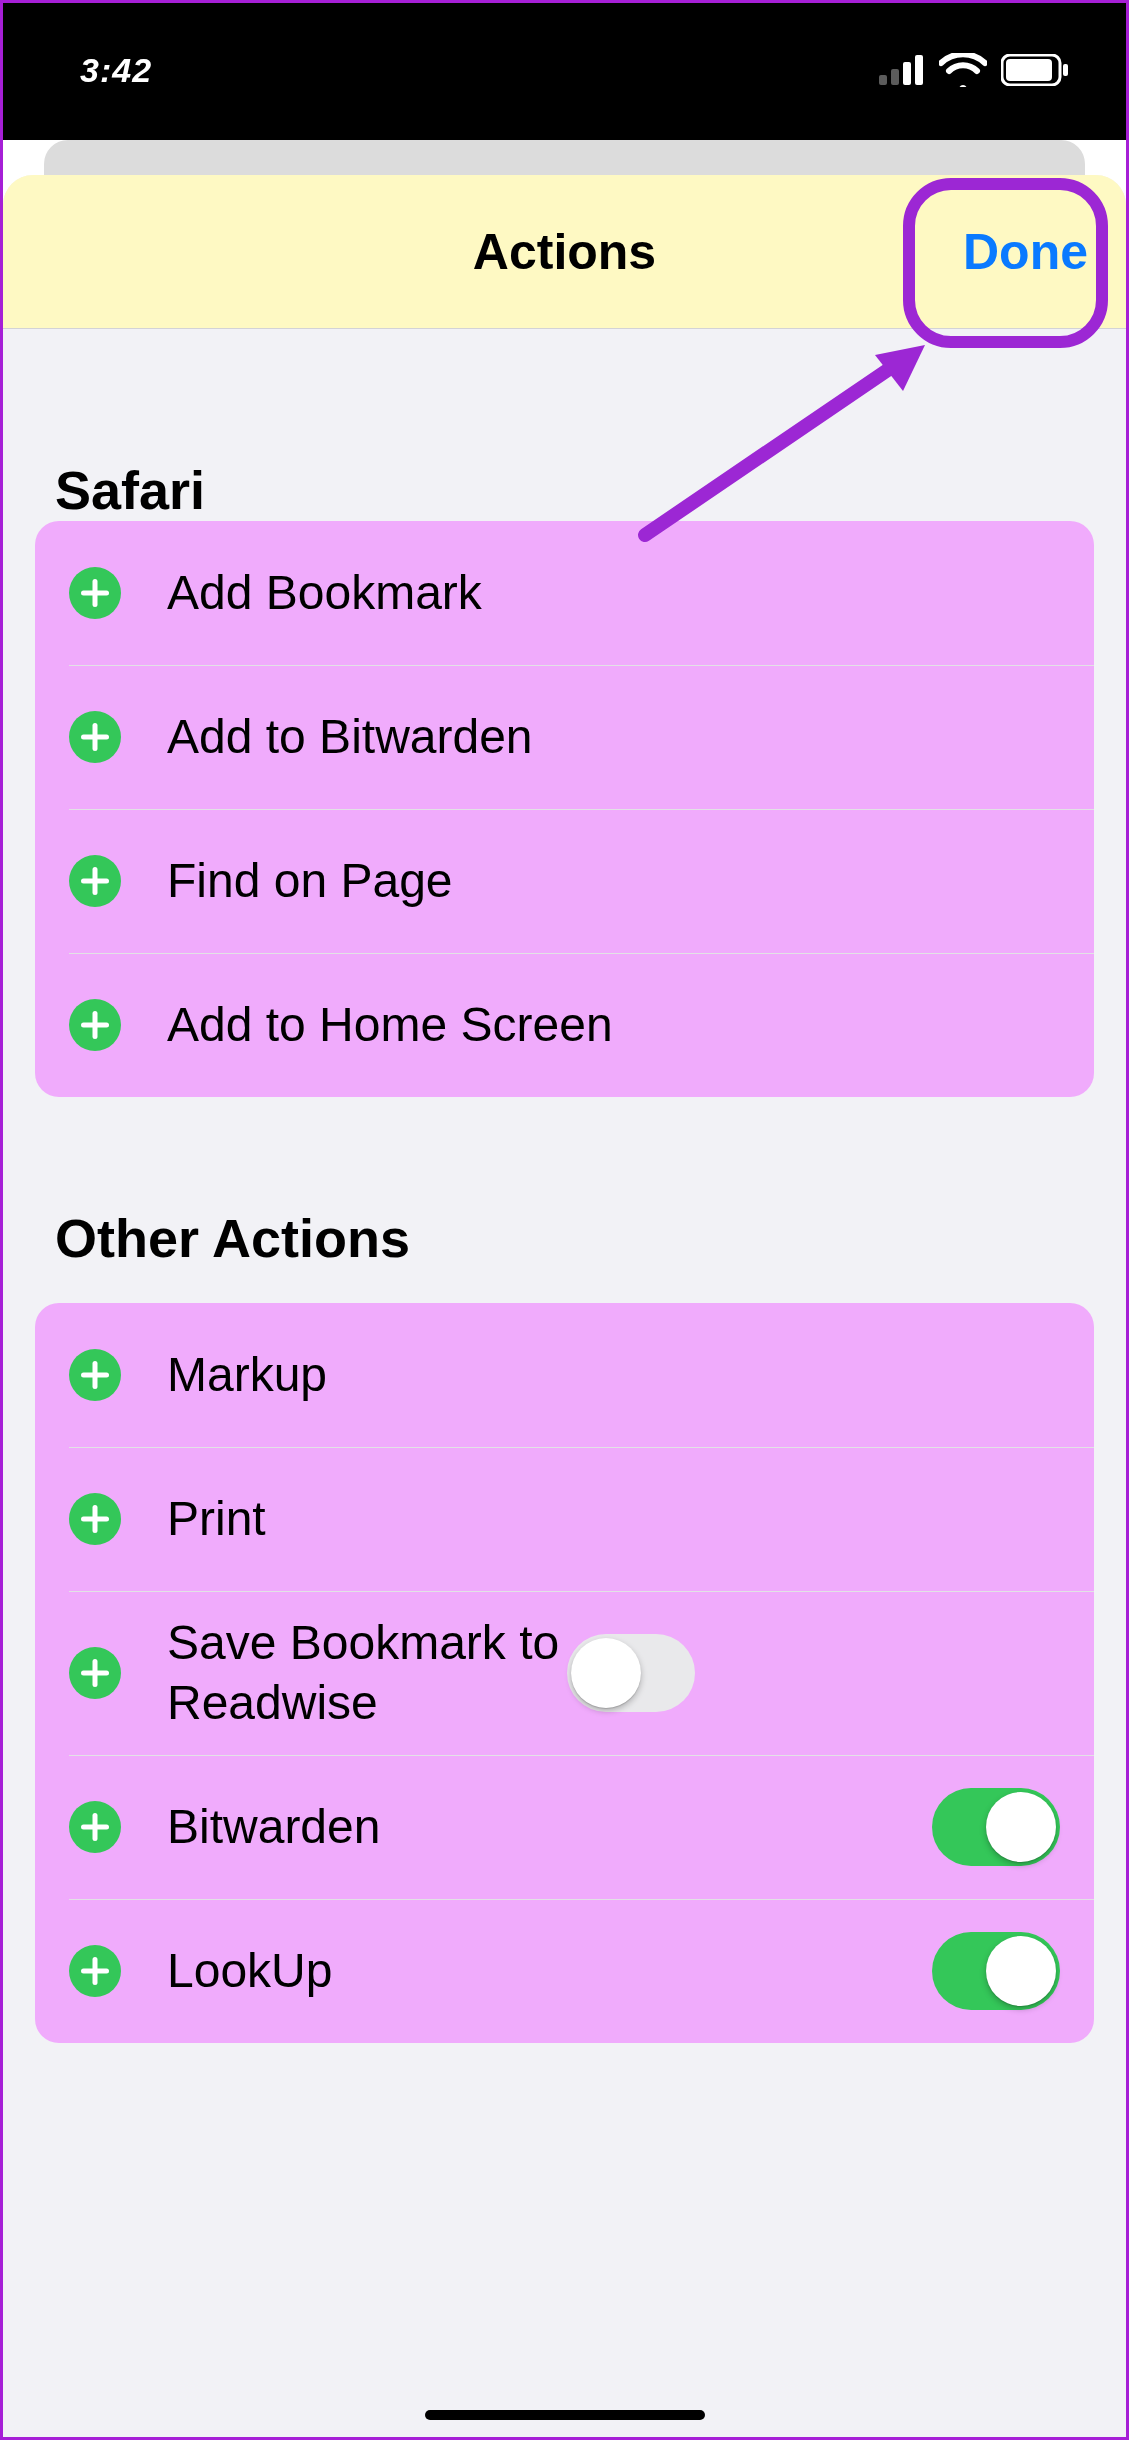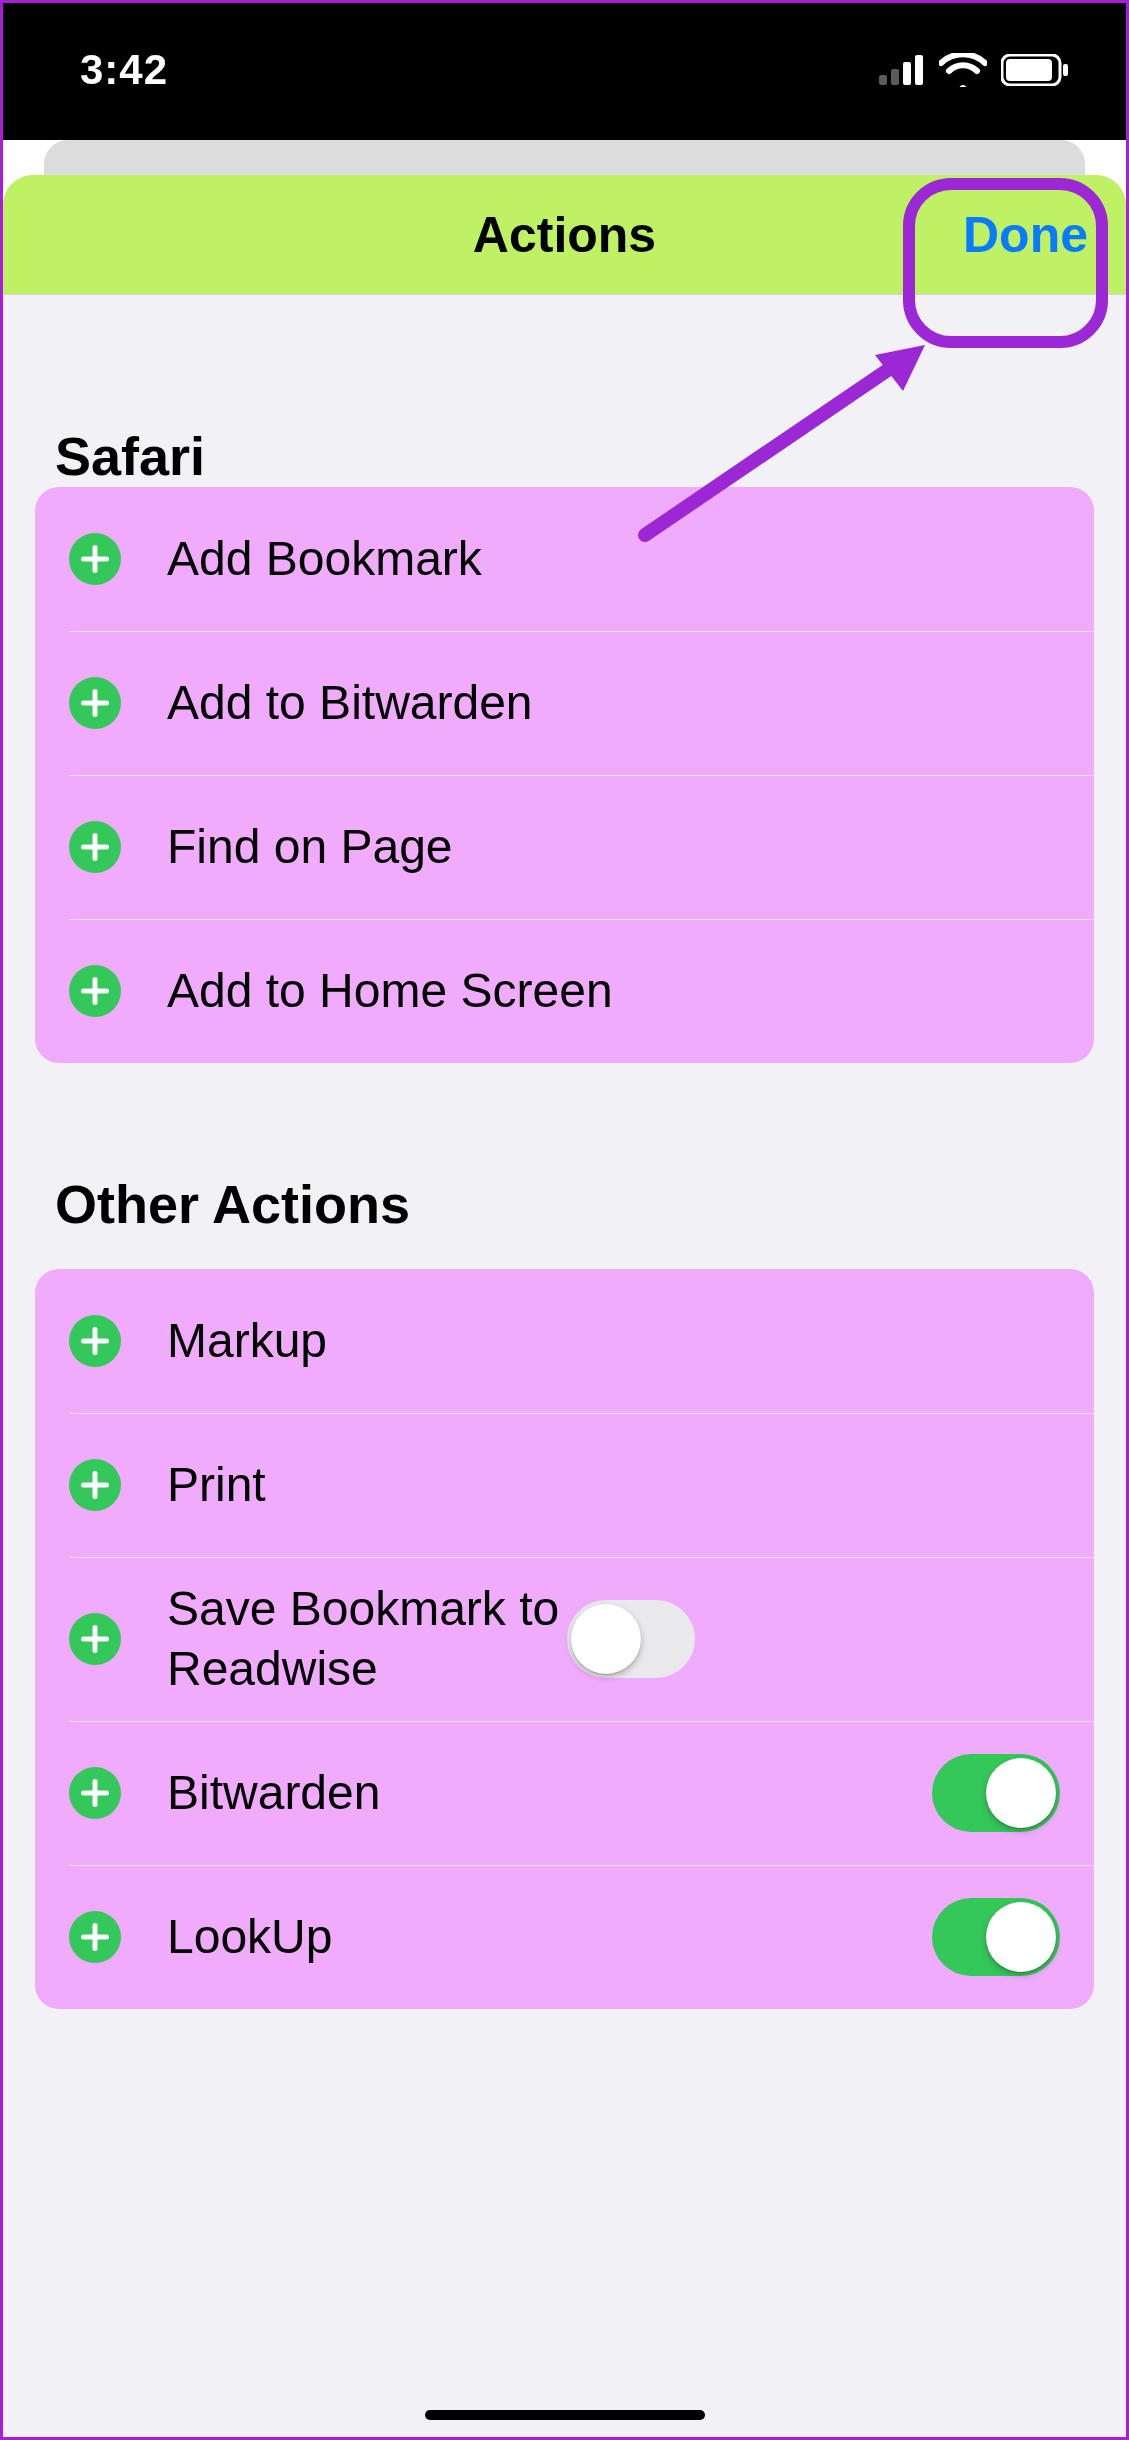--- a/index.html
+++ b/index.html
@@ -24,23 +24,24 @@
     width: 100%;
     height: 140px;
     background: #000;
     color: #fff;
     display: flex;
     align-items: center;
     justify-content: space-between;
     padding: 0 60px 0 80px;
   }
   .statusbar .time {
-    font-size: 42px;
+    font-size: 34px;
     font-weight: 700;
     letter-spacing: 1px;
+    font-style: italic;
   }
   .status-icons { display: flex; align-items: center; gap: 14px; }
 
   
   .sheet-back {
     position: absolute;
     top: 140px; left: 44px; right: 44px;
     height: 60px;
     background: #dcdcdc;
     border-radius: 24px 24px 0 0;
@@ -51,27 +52,27 @@
     position: absolute;
     top: 175px;
     left: 3px; right: 3px; bottom: 3px;
     background: #f2f2f6;
     border-radius: 30px 30px 0 0;
     z-index: 2;
     overflow: hidden;
   }
 
   .sheet-header {
-    height: 120px;
+    height: 154px;
     display: flex;
     align-items: center;
     justify-content: center;
     border-bottom: 1px solid #d3d3d6;
     position: relative;
-    background: #bef264;
+    background: #fef9c3;
   }
   .sheet-title {
     font-size: 50px;
     font-weight: 700;
     color: #000;
   }
   .done-btn {
     position: absolute;
     right: 38px;
     top: 50%;

